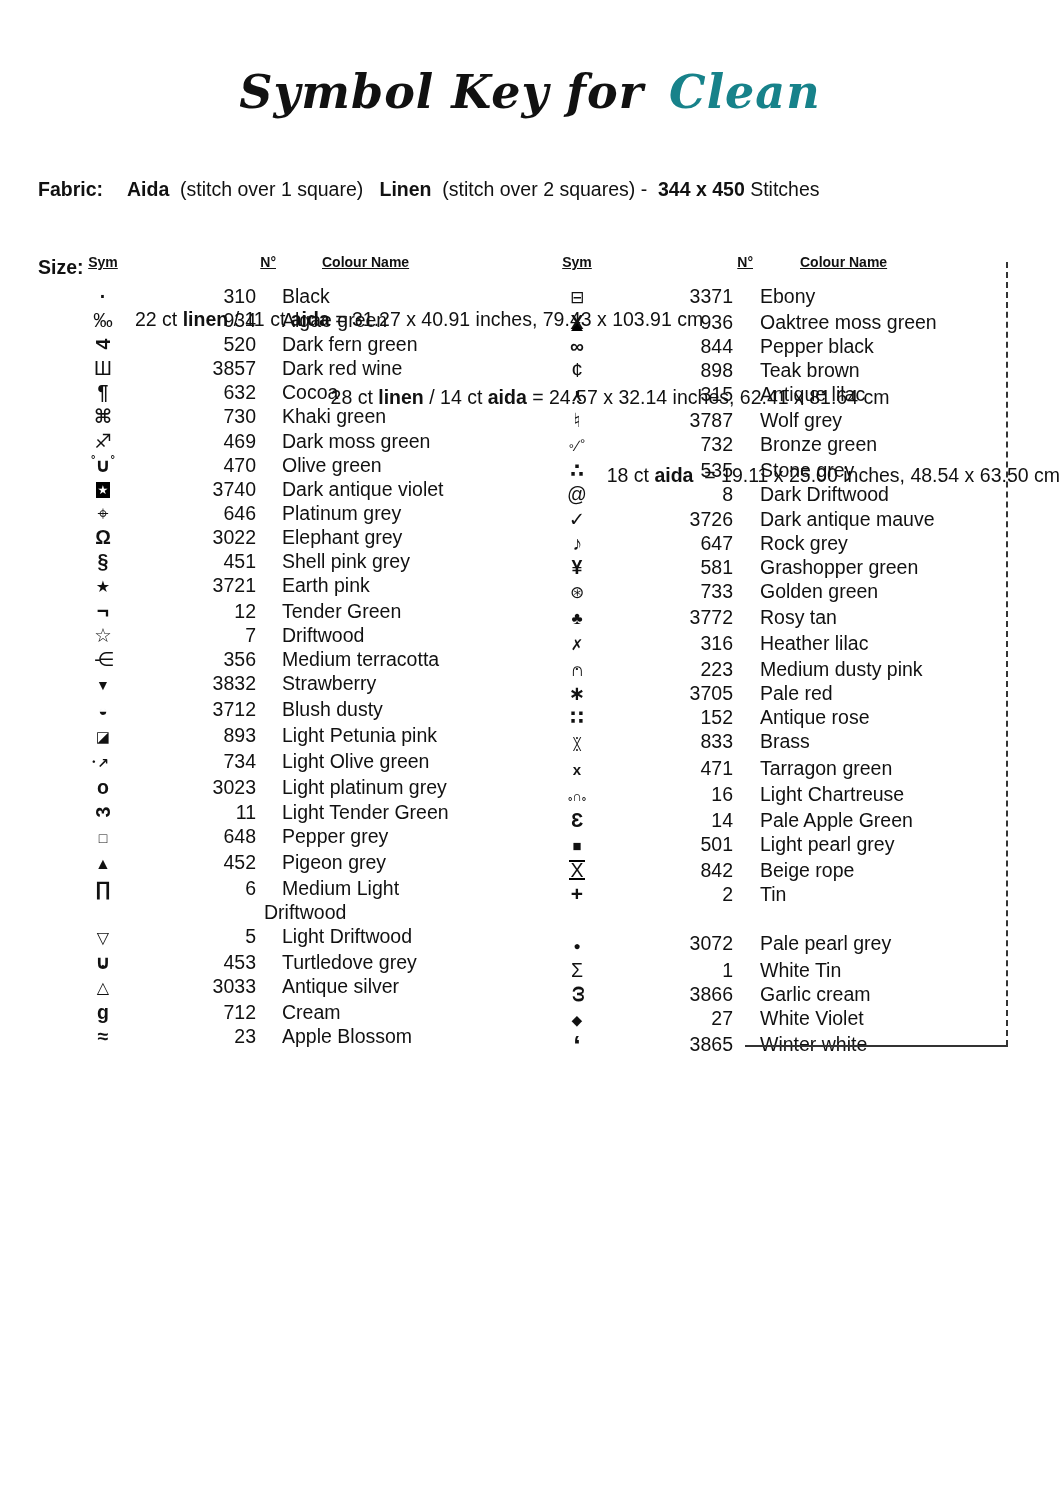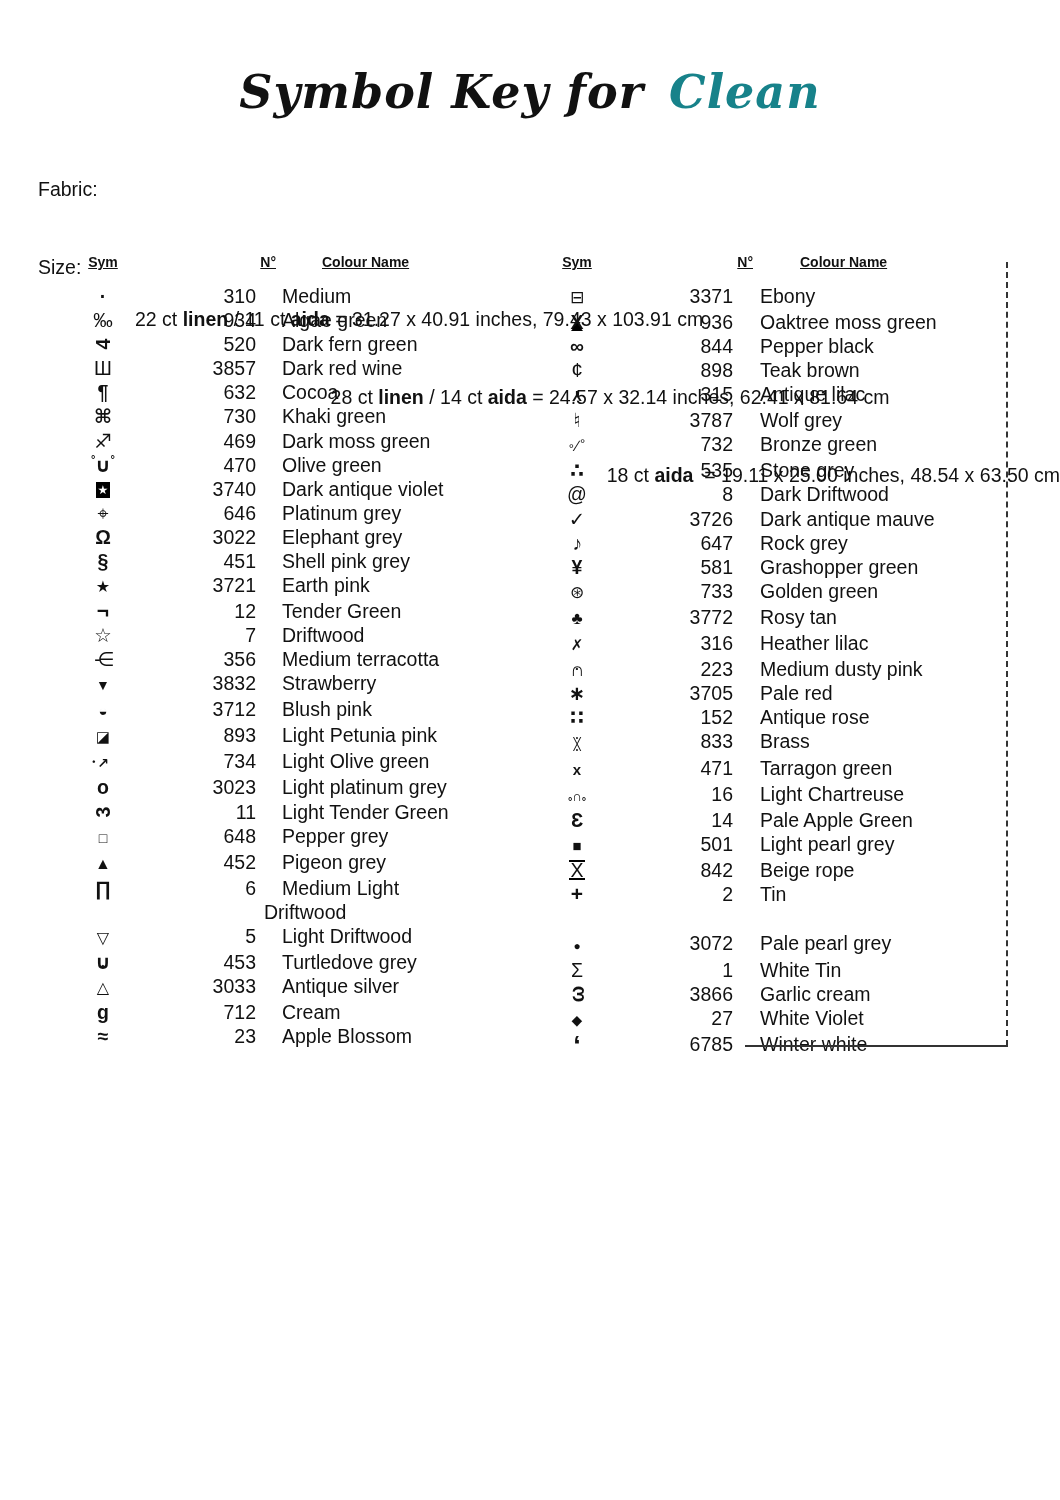--- a/index.html
+++ b/index.html
@@ -12,21 +12,21 @@
   .title{
     padding-top:66px;text-align:center;
     font-family:"DejaVu Serif","Liberation Serif",serif;
     font-style:italic;font-weight:700;font-size:46px;letter-spacing:1px;
     line-height:52px;
   }
   .title .t-name{margin-left:8px;}
   
   .meta{margin:6px 0 0 38px;font-size:19.5px;line-height:26px;white-space:pre-wrap;}
   .meta-row{display:flex;}
-  .meta-label{font-weight:normal;width:89px;flex:0 0 auto;}
+  .meta-label{font-weight:bold;width:89px;flex:0 0 auto;}
   .size-lines{flex:1;}
   .size-line{white-space:pre-wrap;margin-left:8px;}
   .size-line.l2{margin-left:33px;text-align:center;}
   .size-line.l3{margin-left:138px;text-align:right;}
   .size-line.l4{margin-left:141px;}
   
   .tbl{position:absolute;top:254px;}
   .tbl-left{left:60px;width:430px;}
   .tbl-right{left:535px;width:440px;}
   .t-head,.t-row{display:flex;align-items:flex-start;}
@@ -79,20 +79,21 @@
 <div class="page">
 
   <div class="title">
     <span>Symbol Key for</span>
     <span class="t-name" style="color: rgb(23, 130, 138);">Clean</span>
   </div>
 
   <div class="meta">
     <div class="meta-row">
       <span class="meta-label">Fabric:</span>
+      <span><span style="font-weight: bold;">Aida</span><span>  (stitch over 1 square)   </span><span style="font-weight: bold;">Linen</span><span>  (stitch over 2 squares) -  </span><span style="font-weight: bold;">344 x 450</span><span> Stitches</span></span>
     </div>
     <div class="meta-row">
       <span class="meta-label">Size:</span>
       <div class="size-lines">
         <div class="size-line l1"><span>22 ct </span><span style="font-weight: bold;">linen</span><span> / 11 ct </span><span style="font-weight: bold;">aida</span><span> = 31.27 x 40.91 inches, 79.43 x 103.91 cm</span></div>
         <div class="size-line l2"><span>28 ct </span><span style="font-weight: bold;">linen</span><span> / 14 ct </span><span style="font-weight: bold;">aida</span><span> = 24.57 x 32.14 inches, 62.41 x 81.64 cm</span></div>
         <div class="size-line l3"><span>18 ct </span><span style="font-weight: bold;">aida</span><span>  = 19.11 x 25.00 inches, 48.54 x 63.50 cm</span></div>
       </div>
     </div>
   </div>
@@ -100,21 +101,21 @@
   <div class="tbl tbl-left">
     <div class="t-head">
       <span class="h-sym">Sym</span>
       <span class="c-num">N°</span>
       <span class="c-name">Colour Name</span>
     </div>
 
       <div class="t-row">
         <span class="c-sym"><span class="bold">·</span></span>
         <span class="c-num">310</span>
-        <span class="c-name">Medium</span>
+        <span class="c-name">Black</span>
       </div>
 
       <div class="t-row">
         <span class="c-sym"><span>‰</span></span>
         <span class="c-num">934</span>
         <span class="c-name">Algae green</span>
       </div>
 
       <div class="t-row">
         <span class="c-sym"><span class="rotm90 bold">4</span></span>
@@ -202,21 +203,21 @@
 
       <div class="t-row">
         <span class="c-sym"><span class="sz14">▼</span></span>
         <span class="c-num">3832</span>
         <span class="c-name">Strawberry</span>
       </div>
 
       <div class="t-row">
         <span class="c-sym"><span class="sz15">◒</span></span>
         <span class="c-num">3712</span>
-        <span class="c-name">Blush pink</span>
+        <span class="c-name">Blush dusty</span>
       </div>
 
       <div class="t-row">
         <span class="c-sym"><span class="sz15">◪</span></span>
         <span class="c-num">893</span>
         <span class="c-name">Light Petunia pink</span>
       </div>
 
       <div class="t-row">
         <span class="c-sym"><span class="bold nib sz14">↗</span></span>
@@ -467,21 +468,21 @@
       </div>
 
       <div class="t-row">
         <span class="c-sym"><span class="sz14">◆</span></span>
         <span class="c-num">27</span>
         <span class="c-name">White Violet</span>
       </div>
 
       <div class="t-row">
         <span class="c-sym"><span class="quote">‘</span></span>
-        <span class="c-num">6785</span>
+        <span class="c-num">3865</span>
         <span class="c-name">Winter white</span>
       </div>
     </div>
 
   <div class="dash-v"></div>
   <div class="line-h"></div>
 
 </div>
 
 </body></html>

